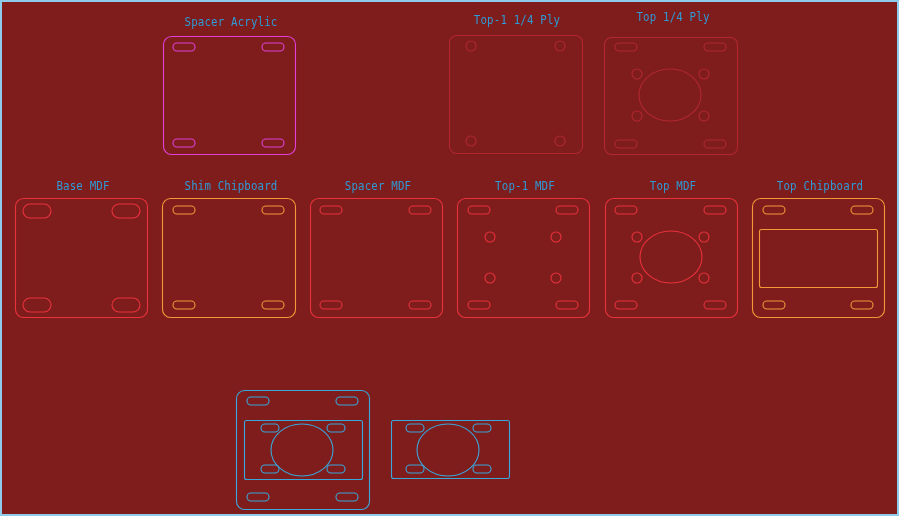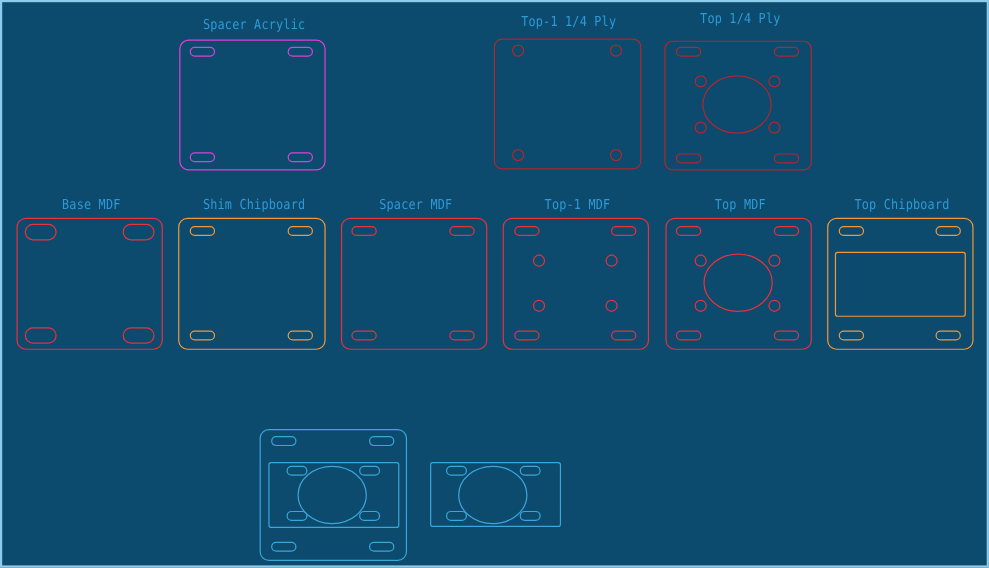--- a/index.html
+++ b/index.html
@@ -2,21 +2,21 @@
 <html><head>
   <meta charset="utf-8">
   <style>
     html, body { margin: 0; padding: 0; background: #ffffff; }
     body { width: 899px; height: 516px; overflow: hidden; }
     #canvas {
       position: relative;
       width: 899px; height: 516px;
       box-sizing: border-box;
       border: 2px solid #8fcbeb;
-      background: #0c4a6e;
+      background: #7f1d1d;
     }
     #drawing { position: absolute; left: 0; top: 0; }
     .part-label {
       position: absolute;
       font-family: "DejaVu Sans Mono", "Liberation Mono", monospace;
       font-size: 12.5px;
       letter-spacing: 0.2px;
       white-space: pre;
       transform: translateX(-50%) scaleX(0.86);
       transform-origin: center;

